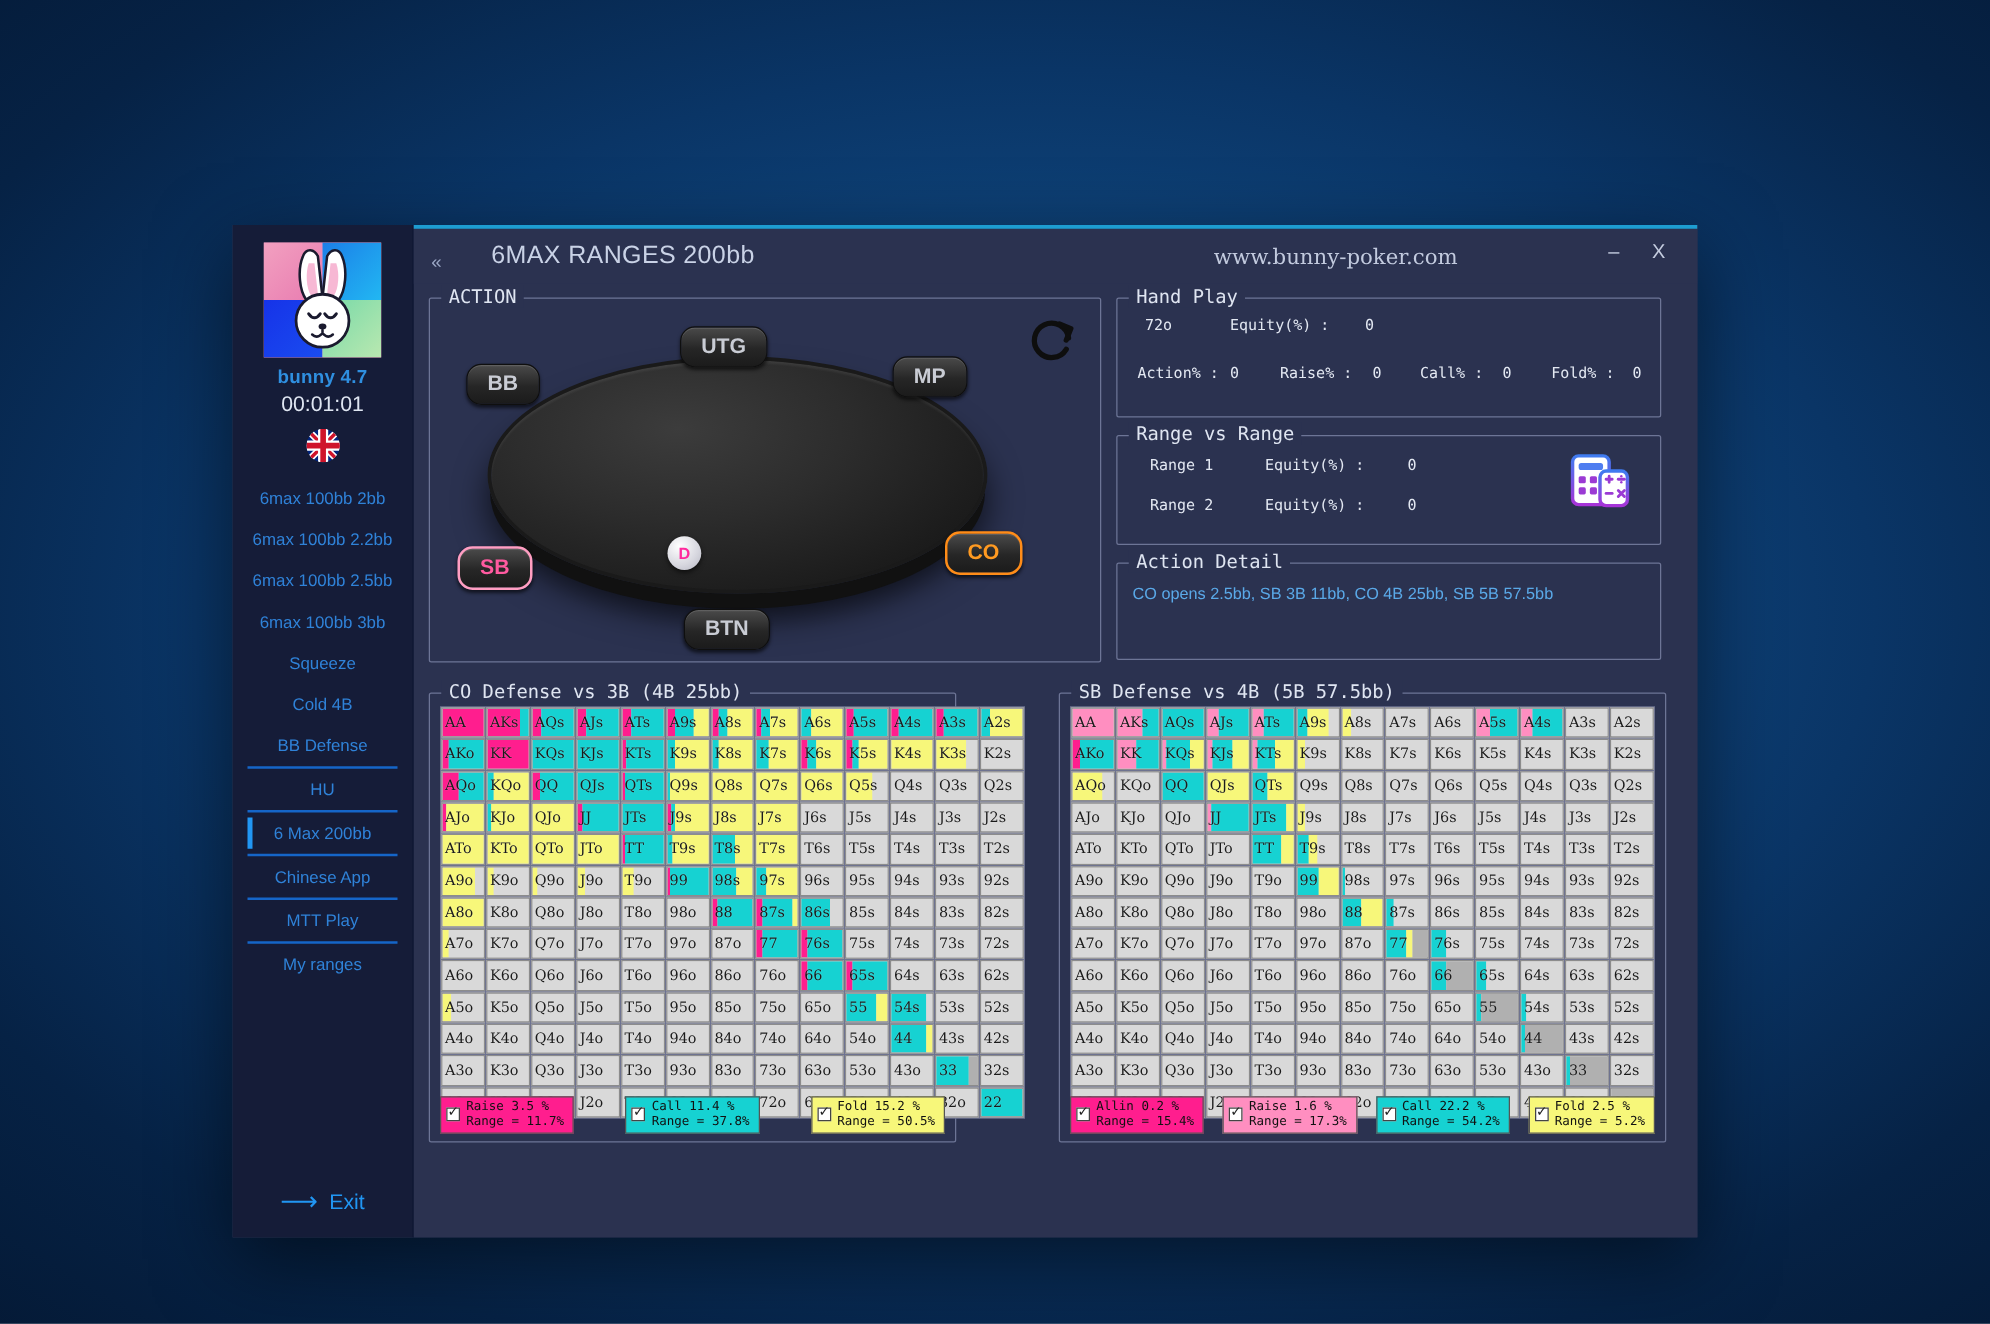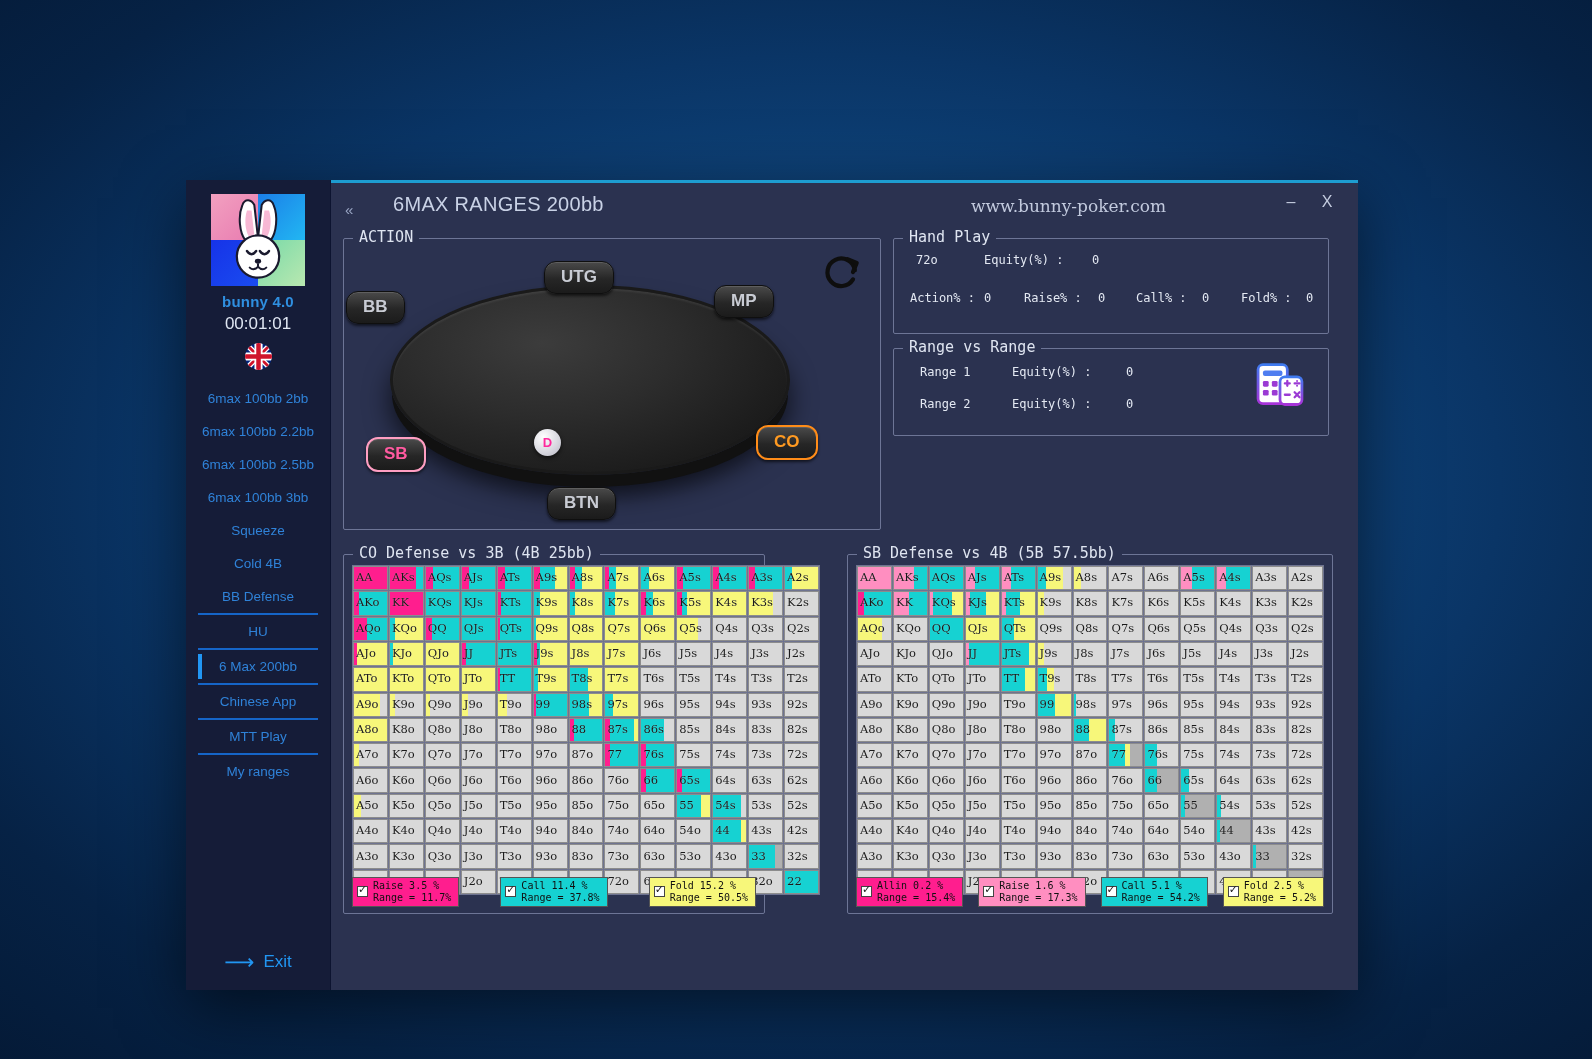--- a/index.html
+++ b/index.html
@@ -247,21 +247,21 @@
         <path d="M67 12 C72 24 70 42 64 50 L50 48 L54 12 C57 6 64 4 67 12 Z" fill="#ffffff" stroke="#1a1a2e" stroke-width="2.2"></path>
         <path d="M38 18 C35 27 36 40 40 46 L46 45 L43 18 Z" fill="#f7b8d4"></path>
         <path d="M62 18 C65 27 64 40 60 46 L54 45 L57 18 Z" fill="#f7b8d4"></path>
         <circle cx="50" cy="68" r="23" fill="#ffffff" stroke="#1a1a2e" stroke-width="2.4"></circle>
         <path d="M38 62 q5 7 10 0" fill="none" stroke="#1a1a2e" stroke-width="2.6" stroke-linecap="round"></path>
         <path d="M52 62 q5 7 10 0" fill="none" stroke="#1a1a2e" stroke-width="2.6" stroke-linecap="round"></path>
         <ellipse cx="50" cy="73" rx="3.4" ry="2.6" fill="#1a1a2e"></ellipse>
         <path d="M50 76 v3 M50 79 q-5 5 -9 1 M50 79 q5 5 9 1" fill="none" stroke="#1a1a2e" stroke-width="2.2" stroke-linecap="round"></path>
       </svg>
     </div>
-    <div class="sb-name">bunny 4.0</div>
+    <div class="sb-name">bunny 4.7</div>
     <div class="sb-timer">00:01:01</div>
     <div class="sb-flag">
       <svg width="27" height="27" viewBox="0 0 60 60">
         <circle cx="30" cy="30" r="30" fill="#00247d"></circle>
         <g clip-path="url(#c)">
           <clipPath id="c">
               <circle cx="30" cy="30" r="30"></circle>
             </clipPath>
           <path d="M0 0 L60 60 M60 0 L0 60" stroke="#fff" stroke-width="12"></path>
           <path d="M0 0 L60 60 M60 0 L0 60" stroke="#cf142b" stroke-width="6"></path>
@@ -303,21 +303,21 @@
     <div class="group" id="action-panel">
       <span class="legend">ACTION</span>
       <div id="table-shadow"></div>
       <div id="poker-table"></div>
 
       <div class="seat" style="left:200px; top:22px;"><span>UTG</span></div>
       <div class="seat" style="left:370px; top:46px;"><span>MP</span></div>
       <div class="seat hl-co" style="left:412px; top:186px;"><span>CO</span></div>
       <div class="seat" style="left:203px; top:248px;"><span>BTN</span></div>
       <div class="seat hl-sb" style="left:22px; top:198px;"><span>SB</span></div>
-      <div class="seat" style="left:2px; top:52px;"><span>BB</span></div>
+      <div class="seat" style="left:29px; top:52px;"><span>BB</span></div>
 
       <div class="dealer-btn" style="left:190px; top:190px;">
         <span>D</span>
       </div>
 
       <svg id="refresh-icon" viewBox="0 0 48 48">
         <path d="M38 21 A15 15 0 1 0 36 31" fill="none" stroke="#0e0e0e" stroke-width="4.6" stroke-linecap="round"></path>
         <path d="M30 9 L40 13 L36 23" fill="none" stroke="#0e0e0e" stroke-width="4.6" stroke-linecap="round" stroke-linejoin="round"></path>
       </svg>
     </div>
@@ -367,20 +367,24 @@
           <path d="M38 30 h6 M41 27 v6"></path>
           <path d="M50 30 h6"></path>
             <circle cx="53" cy="27" r="1.2" fill="#9b3ad4" stroke="none"></circle>
             <circle cx="53" cy="33" r="1.2" fill="#9b3ad4" stroke="none"></circle>
           <path d="M38 44 h6"></path>
           <path d="M50 41 l6 6 M56 41 l-6 6"></path>
         </g>
       </svg>
     </div>
 
+    <div class="group" id="action-detail">
+      <span class="legend">Action Detail</span>
+      <span class="adtext">CO opens 2.5bb, SB 3B 11bb, CO 4B 25bb, SB 5B 57.5bb</span>
+    </div>
 
     <div class="group rangebox" id="range-left">
       <span class="legend">CO Defense vs 3B (4B 25bb)</span>
       <div class="grid" id="grid-left">
           <div class="cell">
             <span class="fill" style="background: rgb(255, 30, 142); left: 0%; width: 100%;"></span>
             <span class="lbl">AA</span>
           </div>
           <div class="cell">
             <span class="fill" style="background: rgb(255, 30, 142); left: 0%; width: 78%;"></span>
@@ -1870,21 +1874,21 @@
           <div class="legend-chip" style="background: rgb(255, 142, 192);">
             <span class="cbx"></span>
             <span class="txt">
               <div>Raise 1.6 %</div>
               <div>Range = 17.3%</div>
             </span>
           </div>
           <div class="legend-chip" style="background: rgb(22, 210, 210);">
             <span class="cbx"></span>
             <span class="txt">
-              <div>Call 5.1 %</div>
+              <div>Call 22.2 %</div>
               <div>Range = 54.2%</div>
             </span>
           </div>
           <div class="legend-chip" style="background: rgb(247, 247, 122);">
             <span class="cbx"></span>
             <span class="txt">
               <div>Fold 2.5 %</div>
               <div>Range = 5.2%</div>
             </span>
           </div>

